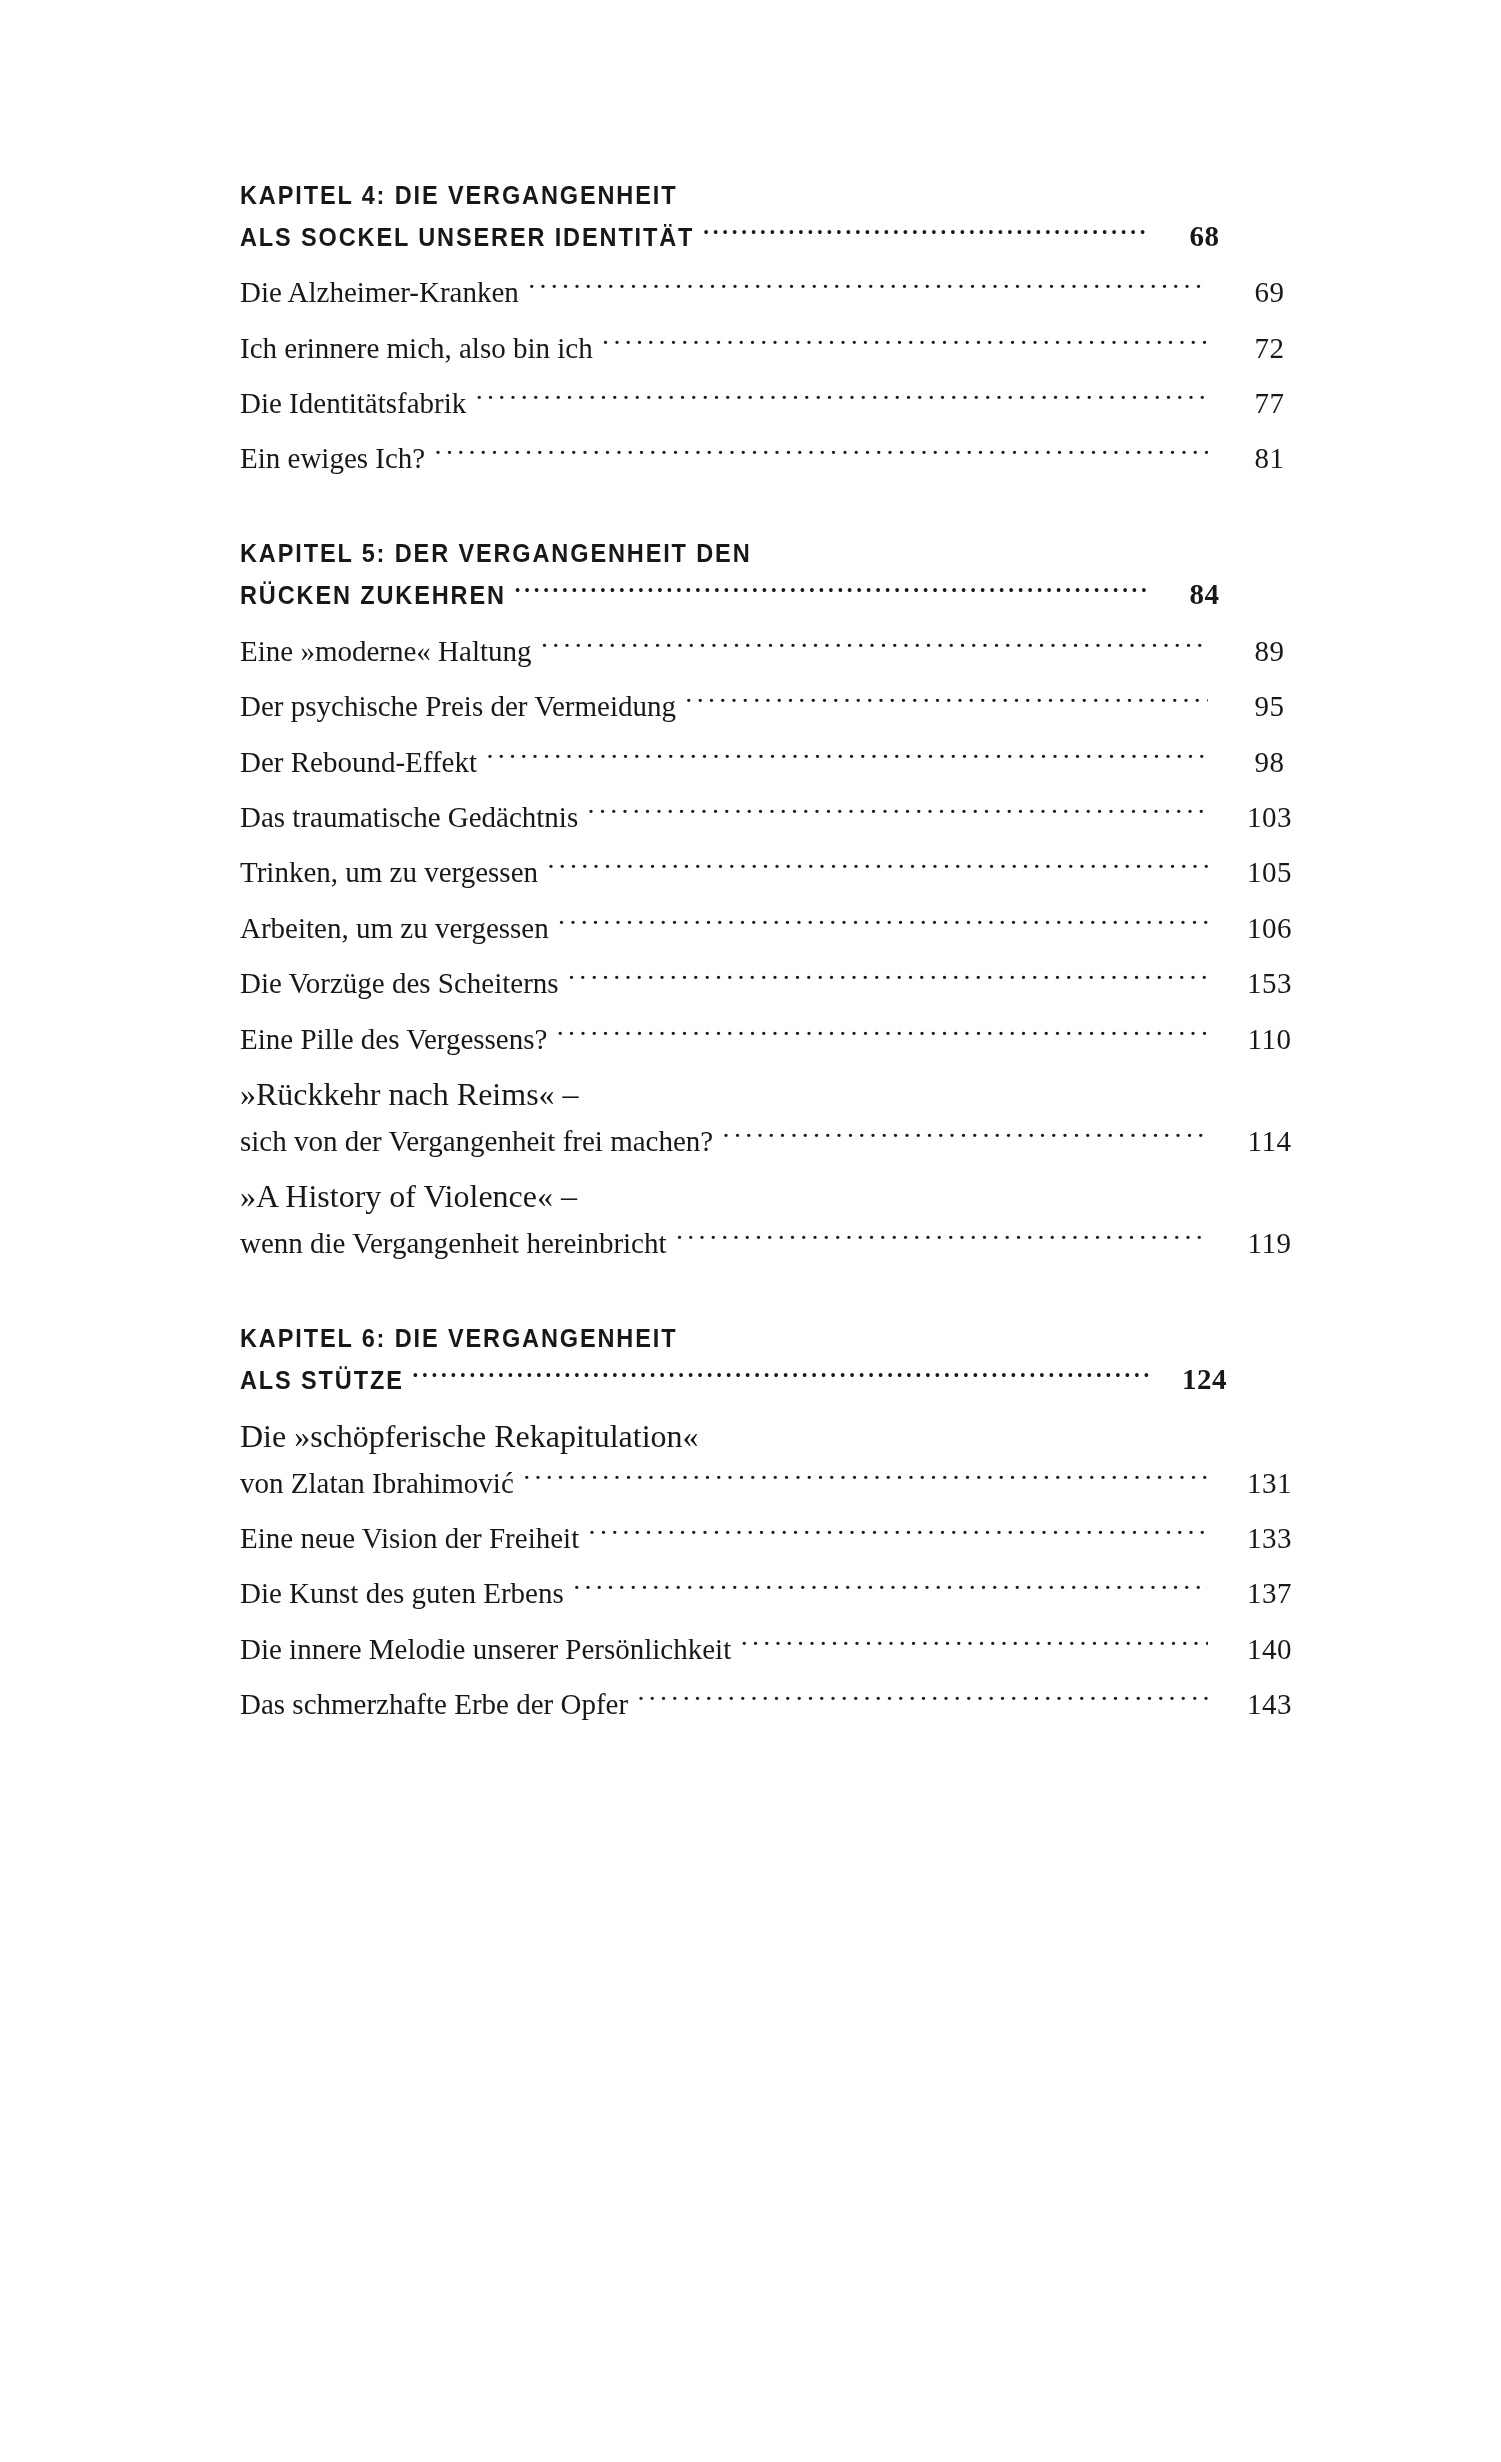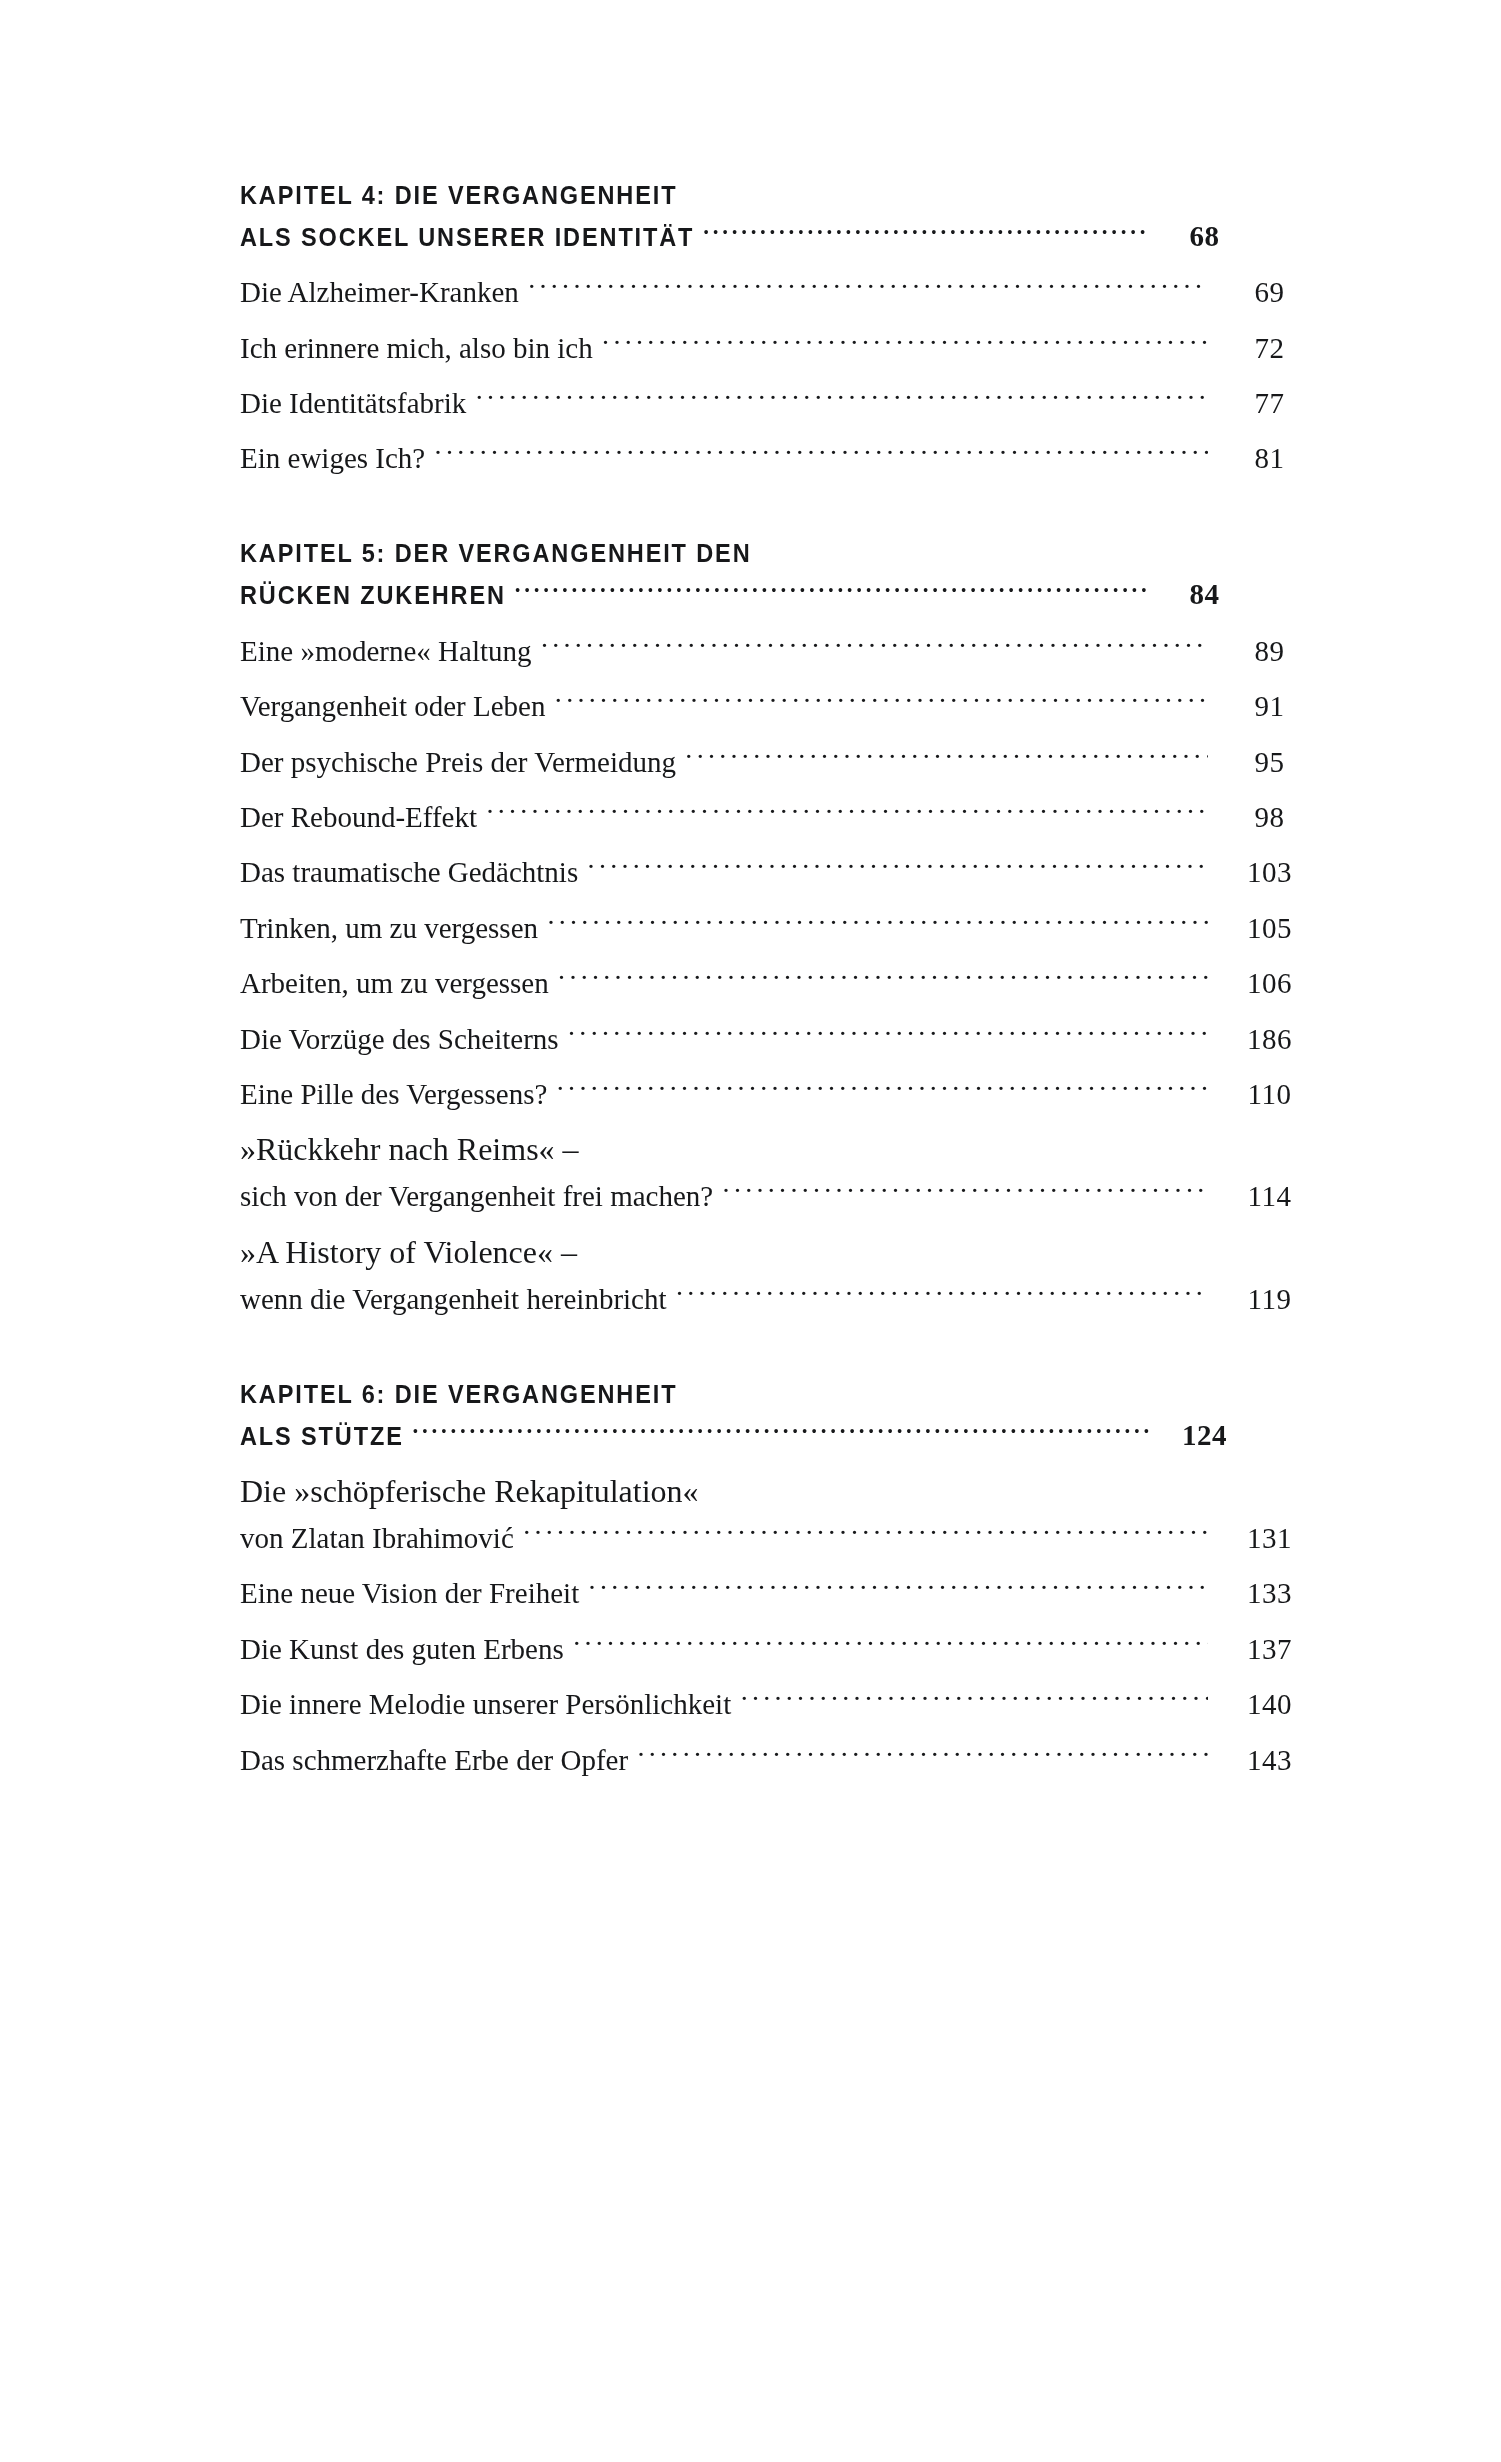--- a/index.html
+++ b/index.html
@@ -205,25 +205,20 @@
           <span class="leader"></span>
           <span class="row-page">84</span>
         </div>
         <div class="entries">
           <div class="row entry">
             <span class="row-label">Eine »moderne« Haltung</span>
             <span class="leader"></span>
             <span class="row-page">89</span>
           </div>
           <div class="row entry">
-            <span class="row-label">Vergangenheit oder Leben</span>
-            <span class="leader"></span>
-            <span class="row-page">91</span>
-          </div>
-          <div class="row entry">
             <span class="row-label">Der psychische Preis der Vermeidung</span>
             <span class="leader"></span>
             <span class="row-page">95</span>
           </div>
           <div class="row entry">
             <span class="row-label">Der Rebound-Effekt</span>
             <span class="leader"></span>
             <span class="row-page">98</span>
           </div>
           <div class="row entry">
@@ -237,21 +232,21 @@
             <span class="row-page">105</span>
           </div>
           <div class="row entry">
             <span class="row-label">Arbeiten, um zu vergessen</span>
             <span class="leader"></span>
             <span class="row-page">106</span>
           </div>
           <div class="row entry">
             <span class="row-label">Die Vorzüge des Scheiterns</span>
             <span class="leader"></span>
-            <span class="row-page">186</span>
+            <span class="row-page">153</span>
           </div>
           <div class="row entry">
             <span class="row-label">Eine Pille des Vergessens?</span>
             <span class="leader"></span>
             <span class="row-page">110</span>
           </div>
           <div class="entry-wrap-line">»Rückkehr nach Reims« –</div>
           <div class="row entry entry-cont">
             <span class="row-label">sich von der Vergangenheit frei machen?</span>
             <span class="leader"></span>

